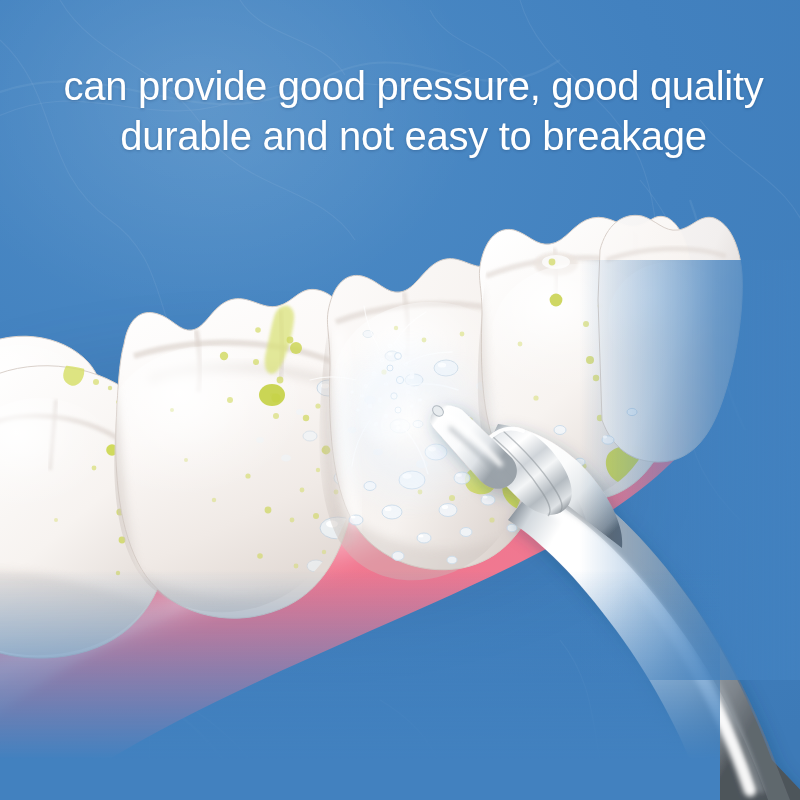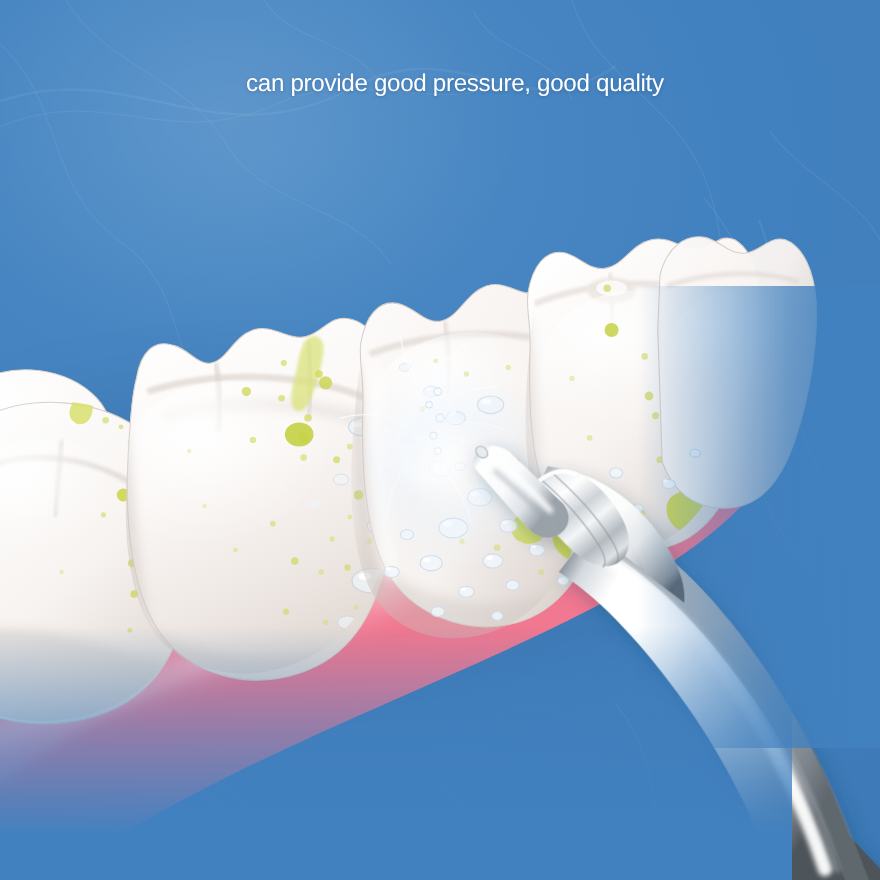--- a/index.html
+++ b/index.html
@@ -30,21 +30,21 @@
     background:radial-gradient(ellipse at center, rgba(255,255,255,.10) 0%, rgba(255,255,255,0) 70%);
     pointer-events:none;
   }
 
   
   .caption {
     position:absolute;
     left:0; right:0; top:62px;
     text-align:center;
     color:#ffffff;
-    font-size:22px;
+    font-size:40px;
     line-height:1.24;
     letter-spacing:-0.3px;
     font-weight:400;
     text-shadow:0 1px 3px rgba(20,50,90,.30);
     padding:0 28px;
     font-stretch:condensed;
     margin-left:27px;
   }
   .caption .ln { display:block; white-space:nowrap; }
   .caption .ln2 { }
@@ -112,20 +112,21 @@
     <g fill="none" stroke="#a9c8e4" stroke-opacity=".22" stroke-width="2.2">
       <path d="M-20 100 C 110 40, 190 150, 320 80 C 420 26, 470 120, 560 60"></path>
       <path d="M690 200 C 720 280, 705 350, 745 430"></path>
       <path d="M30 690 C 110 650, 205 715, 245 795"></path>
     </g>
   </svg>
   <div class="bg-glow"></div>
 
   <div class="caption">
     <span class="ln ln1">can provide good pressure, good quality</span>
+    <span class="ln ln2">durable and not easy to breakage</span>
   </div>
 
   <div class="art">
 
     <div class="mouth-shadow"></div>
 
     <svg viewBox="0 0 800 800" width="800" height="800" style="position:absolute;inset:0;">
       <defs>
 
         <linearGradient id="enamelA" x1="0" y1="0" x2="0.35" y2="1">

